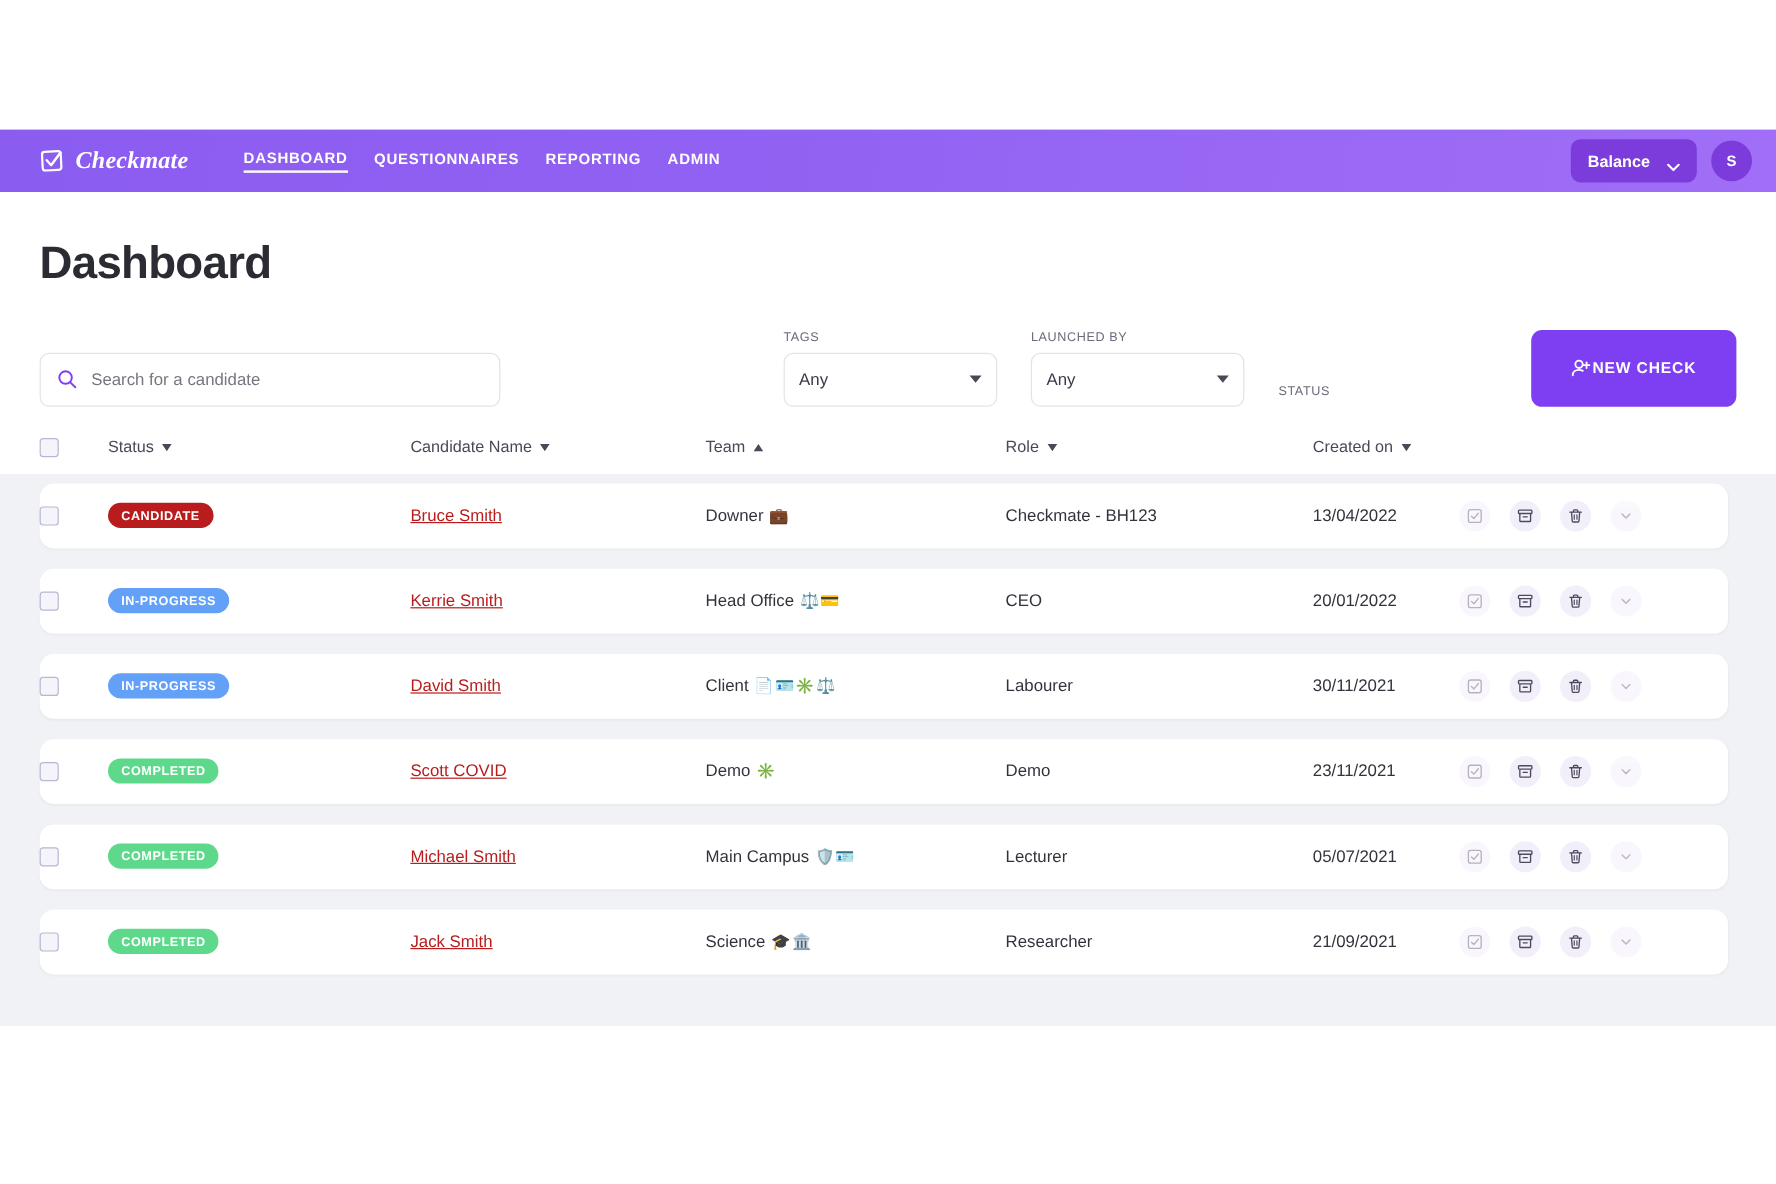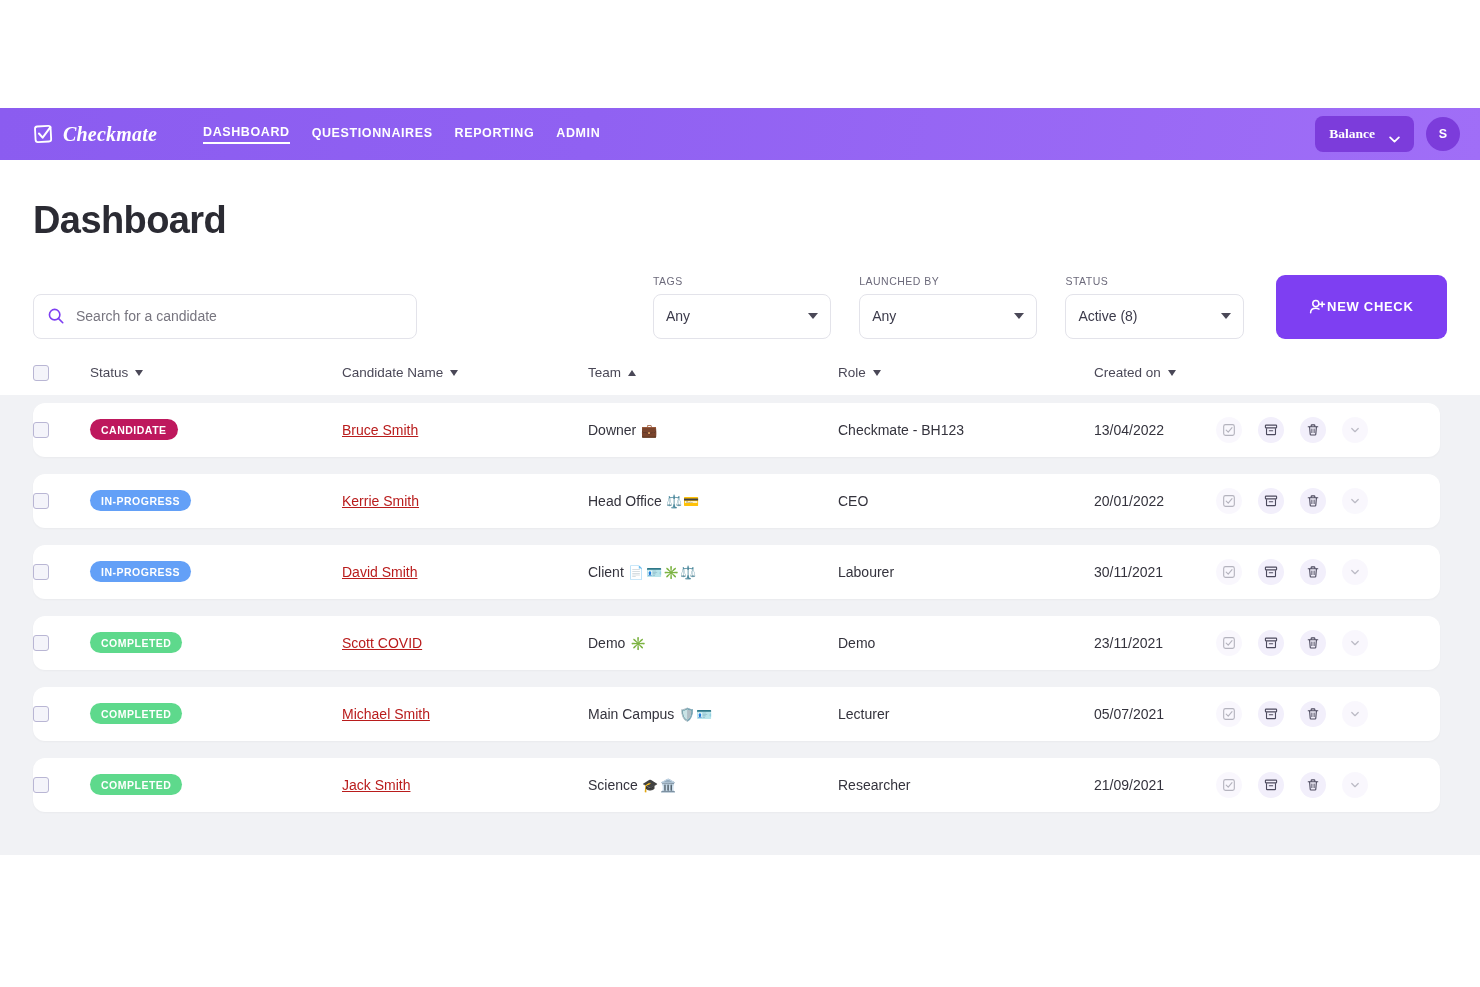--- a/index.html
+++ b/index.html
@@ -34,21 +34,21 @@
   .nav-link {
     color:#ffffff; font-size:12.5px; font-weight:700; letter-spacing:.6px;
     text-decoration:none; padding-bottom:3px; cursor:pointer;
   }
   .nav-link.active { border-bottom:2px solid #ffffff; }
   .nav-right { margin-left:auto; display:flex; align-items:center; gap:12px; }
   .balance-btn {
     background:#7c3cdb; color:#fff; border:none; border-radius:8px;
     height:36px; padding:0 14px; display:flex; align-items:center; gap:14px;
     font-size:13.5px; font-weight:700; cursor:pointer;
-    font-family:Liberation Serif, serif;
+    font-family:Liberation Sans, sans-serif;
   }
   .chev { width:11px; height:7px; display:block; }
   .avatar {
     width:34px; height:34px; border-radius:50%; background:#7c3cdb;
     color:#fff; font-size:12.5px; font-weight:700;
     display:flex; align-items:center; justify-content:center; cursor:pointer;
   }
 
   
   .page-head { padding: 40px 33px 0 33px; }
@@ -222,24 +222,20 @@
     <div class="field">
       <div class="field-label">LAUNCHED BY</div>
       <div class="select-box">
         <span class="select-val">Any</span>
         <span class="caret"></span>
       </div>
     </div>
 
     <div class="field">
       <div class="field-label">STATUS</div>
-      <div class="select-box">
-        <span class="select-val">Active (8)</span>
-        <span class="caret"></span>
-      </div>
     </div>
 
     <button class="new-check">
       <span class="user-plus">
         <svg viewBox="0 0 20 20" width="18" height="18" fill="none">
           <circle cx="7.6" cy="6.2" r="3.4" stroke="#fff" stroke-width="1.7"></circle>
           <path d="M1.8 16.4c0-3.2 2.6-5 5.8-5 1.3 0 2.5.3 3.5.9" stroke="#fff" stroke-width="1.7" stroke-linecap="round"></path>
           <path d="M14.6 4.4v5.2M12 7h5.2" stroke="#fff" stroke-width="1.7" stroke-linecap="round"></path>
         </svg>
       </span>
@@ -272,21 +268,21 @@
       <span class="sort-down"></span>
     </div>
     <div class="c-act"></div>
   </div>
 
   <div class="table-body" id="table-body">
       <div class="row">
         <div class="c-chk">
           <div class="chk"></div>
         </div>
-        <div class="c-status"><span class="badge" style="background:#be185d">CANDIDATE</span></div>
+        <div class="c-status"><span class="badge" style="background:#b91c1c">CANDIDATE</span></div>
         <div class="c-name"><span class="cand-link">Bruce Smith</span></div>
         <div class="c-team"><span class="cell-text">Downer</span><span class="team-emoji">💼</span></div>
         <div class="c-role"><span class="cell-text">Checkmate - BH123</span></div>
         <div class="c-date"><span class="cell-text">13/04/2022</span></div>
         <div class="c-act">
           <button class="act-btn dim">
   <svg class="act-ico" viewBox="0 0 20 20" fill="none">
     <rect x="2.4" y="2.4" width="15.2" height="15.2" rx="2.6" stroke="#5b5870" stroke-width="1.6"></rect>
     <path d="M6 10.2 L8.9 13 L14.3 6.6" stroke="#5b5870" stroke-width="1.6" stroke-linecap="round" stroke-linejoin="round"></path>
   </svg>

